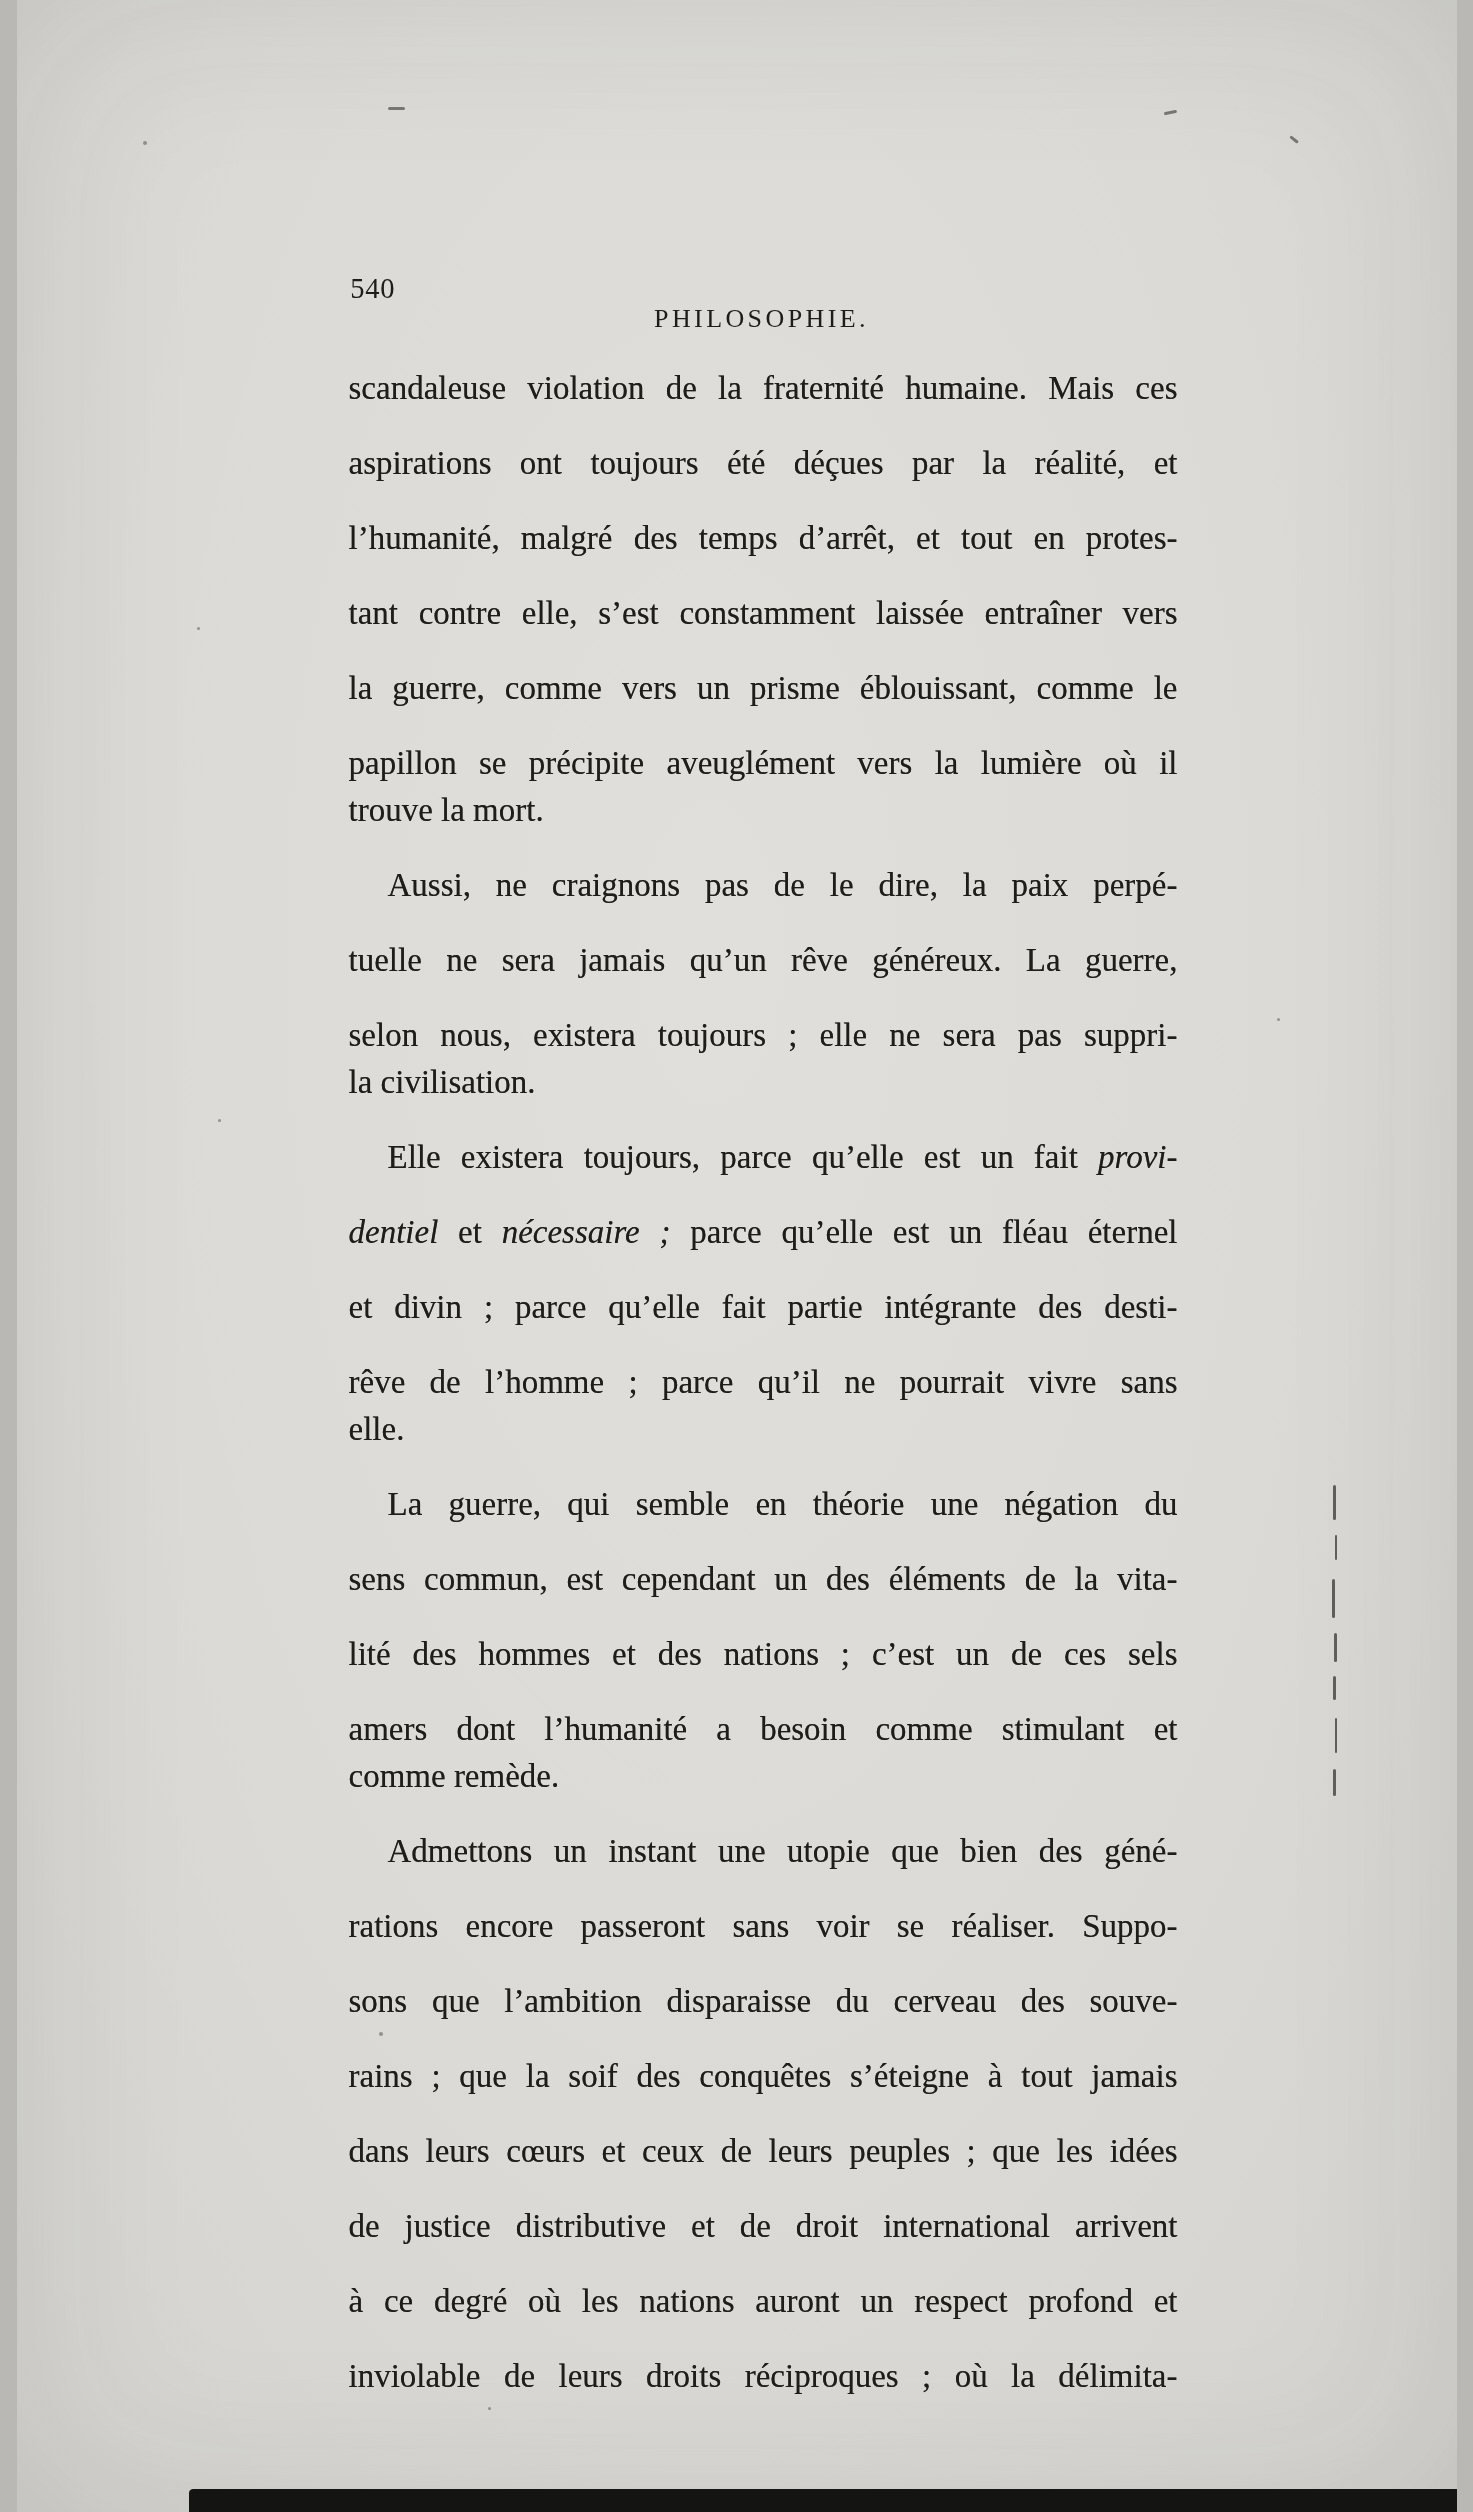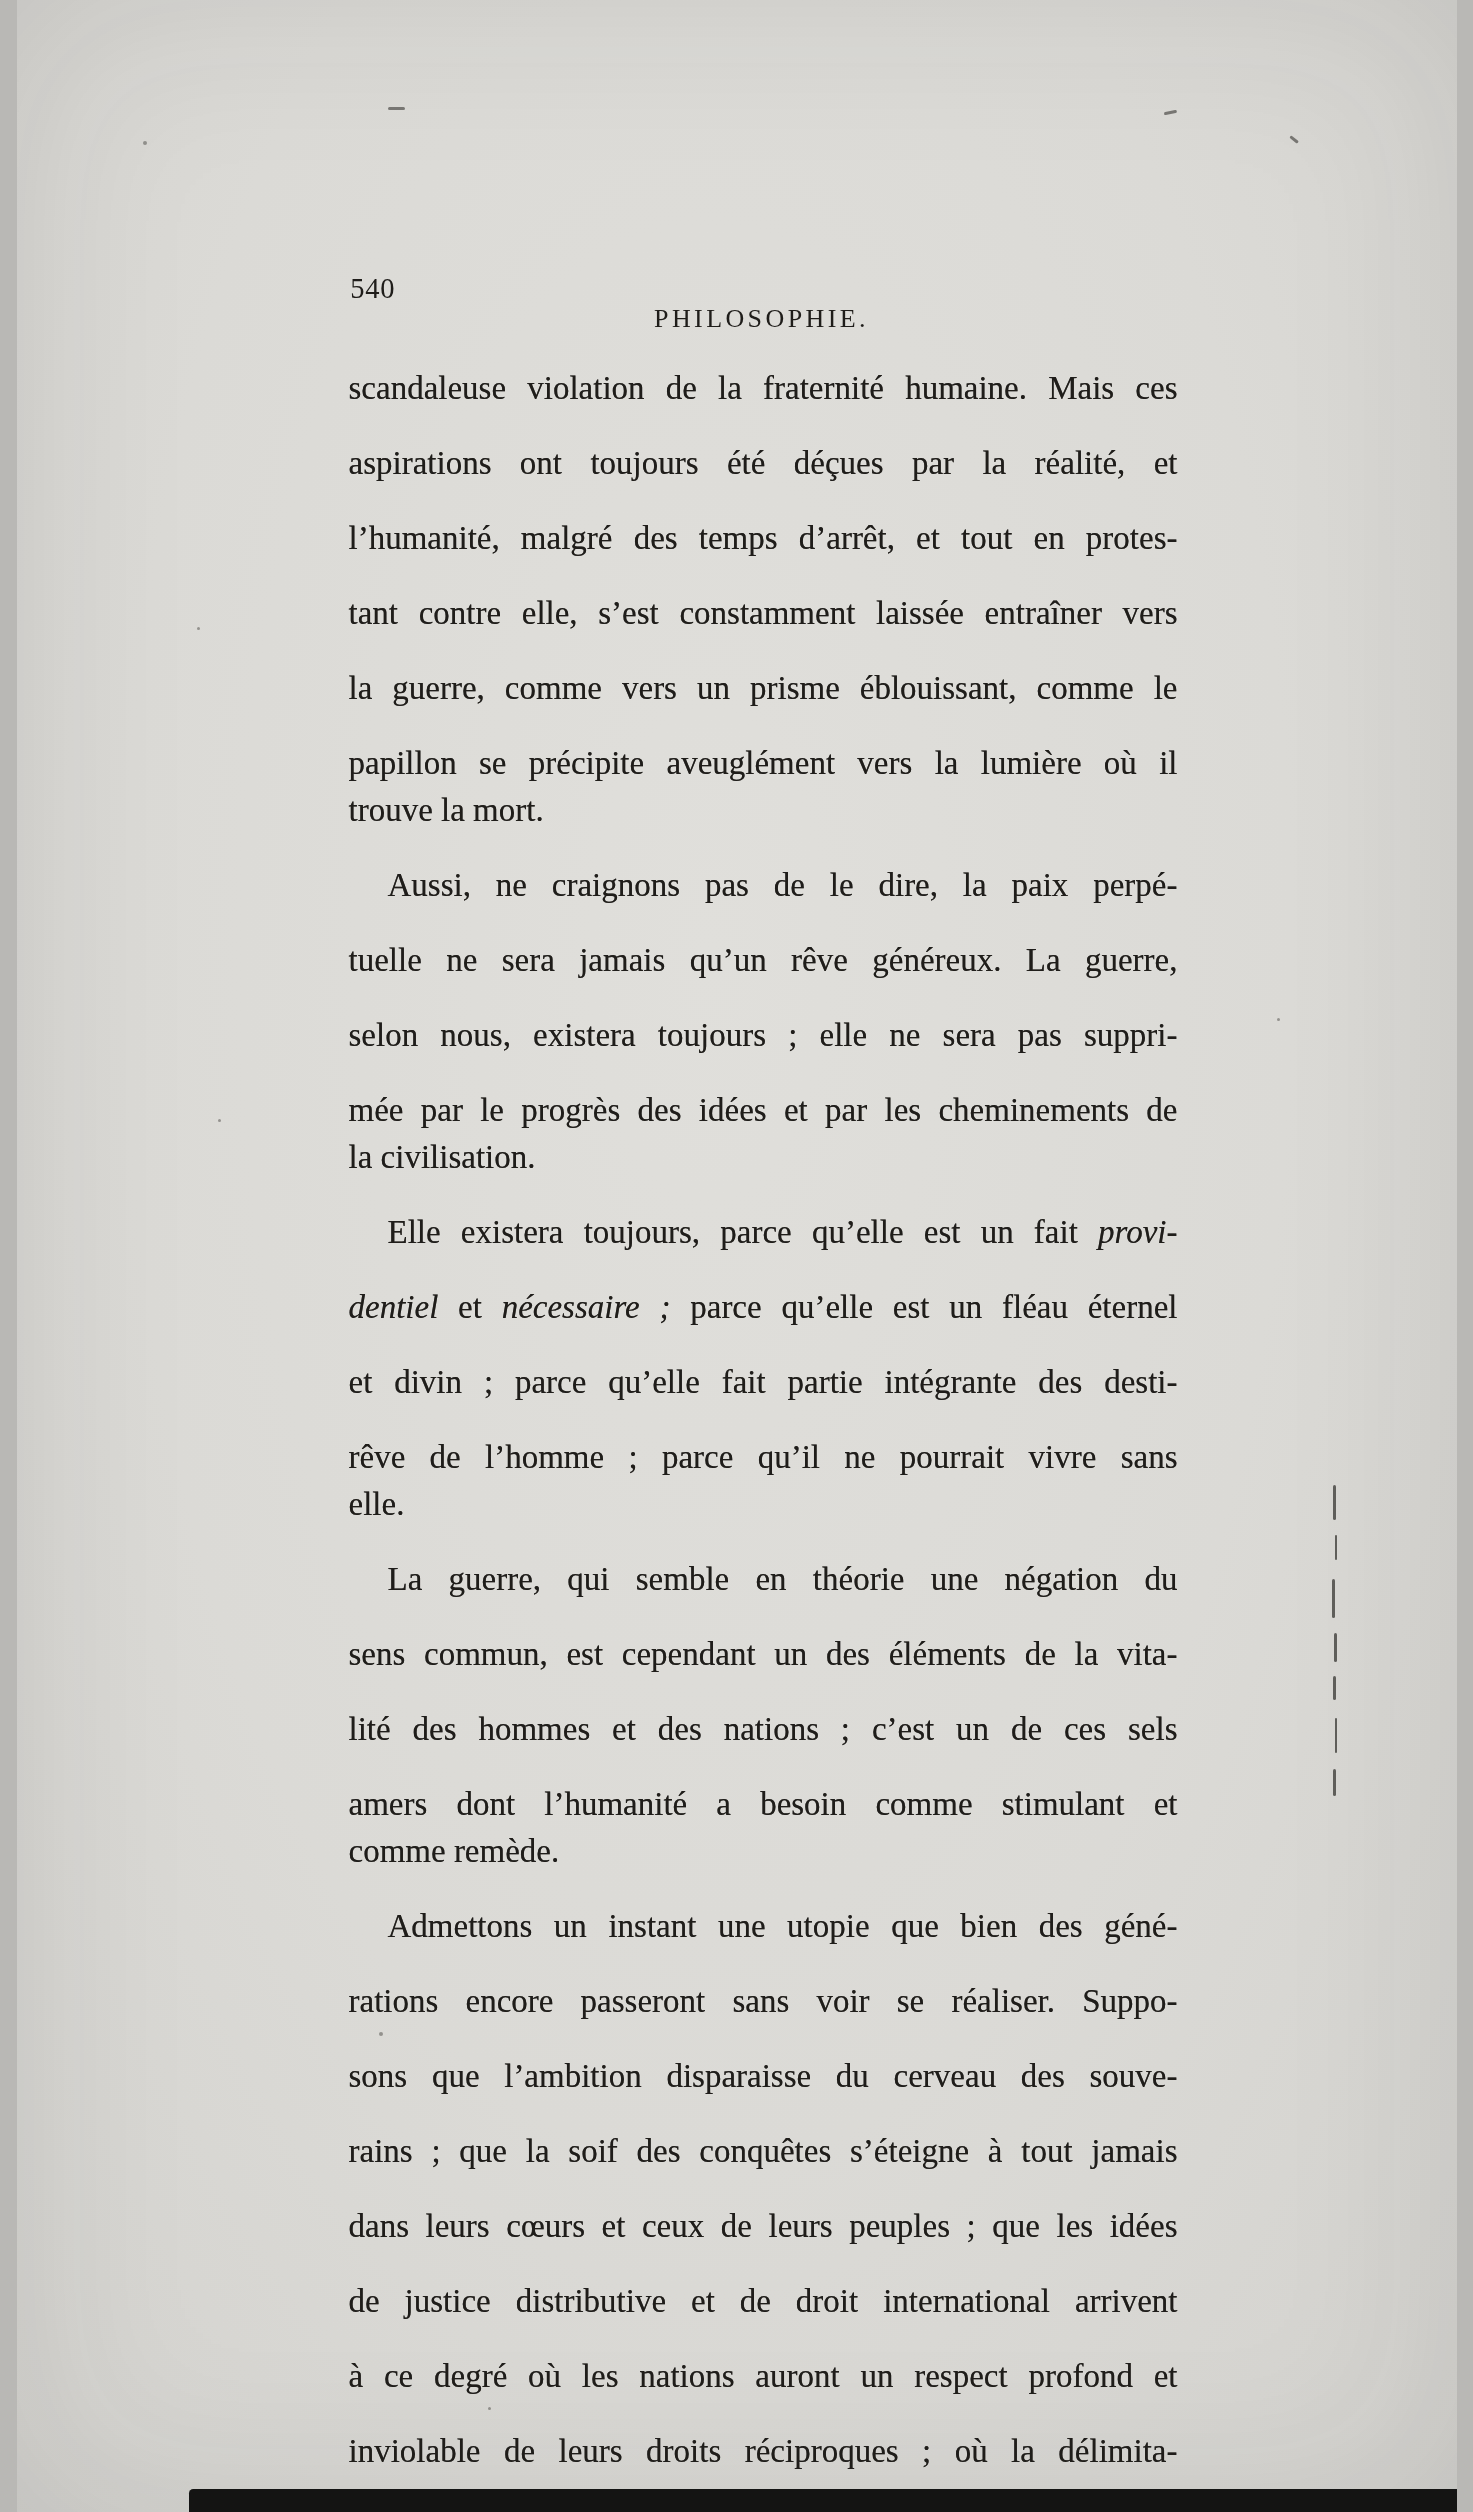--- a/index.html
+++ b/index.html
@@ -114,21 +114,20 @@
       <div class="line just"><span>scandaleuse violation de la fraternité humaine. Mais ces</span></div>
       <div class="line just"><span>aspirations ont toujours été déçues par la réalité, et</span></div>
       <div class="line just"><span>l’humanité, malgré des temps d’arrêt, et tout en protes-</span></div>
       <div class="line just"><span>tant contre elle, s’est constamment laissée entraîner vers</span></div>
       <div class="line just"><span>la guerre, comme vers un prisme éblouissant, comme le</span></div>
       <div class="line just"><span>papillon se précipite aveuglément vers la lumière où il</span></div>
       <div class="line"><span>trouve la mort.</span></div>
       <div class="line indent just"><span>Aussi, ne craignons pas de le dire, la paix perpé-</span></div>
       <div class="line just"><span>tuelle ne sera jamais qu’un rêve généreux. La guerre,</span></div>
       <div class="line just"><span>selon nous, existera toujours ; elle ne sera pas suppri-</span></div>
-      <div class="line just"><span>mée par le progrès des idées et par les cheminements de</span></div>
       <div class="line"><span>la civilisation.</span></div>
       <div class="line indent just"><span>Elle existera toujours, parce qu’elle est un fait </span><span class="it">provi-</span></div>
       <div class="line just"><span class="it">dentiel</span><span> et </span><span class="it">nécessaire ;</span><span> parce qu’elle est un fléau éternel</span></div>
       <div class="line just"><span>et divin ; parce qu’elle fait partie intégrante des desti-</span></div>
       <div class="line just"><span>rêve de l’homme ; parce qu’il ne pourrait vivre sans</span></div>
       <div class="line"><span>elle.</span></div>
       <div class="line indent just"><span>La guerre, qui semble en théorie une négation du</span></div>
       <div class="line just"><span>sens commun, est cependant un des éléments de la vita-</span></div>
       <div class="line just"><span>lité des hommes et des nations ; c’est un de ces sels</span></div>
       <div class="line just"><span>amers dont l’humanité a besoin comme stimulant et</span></div>

